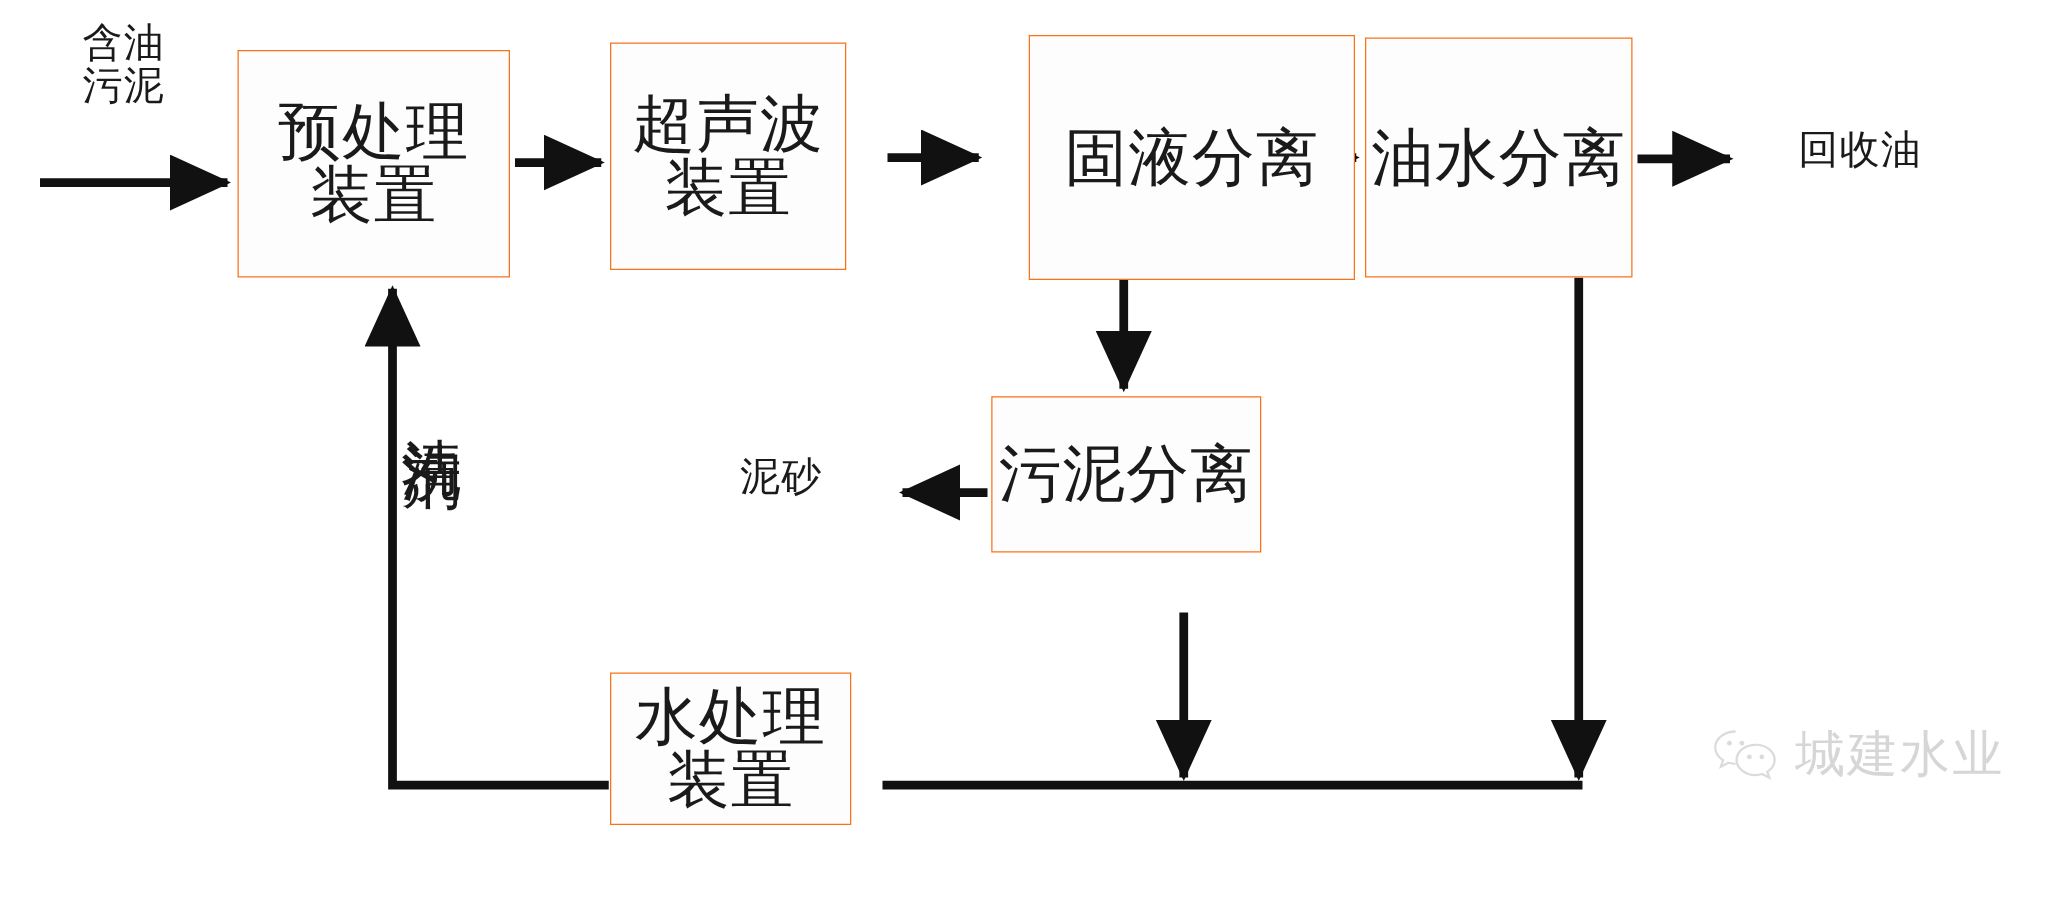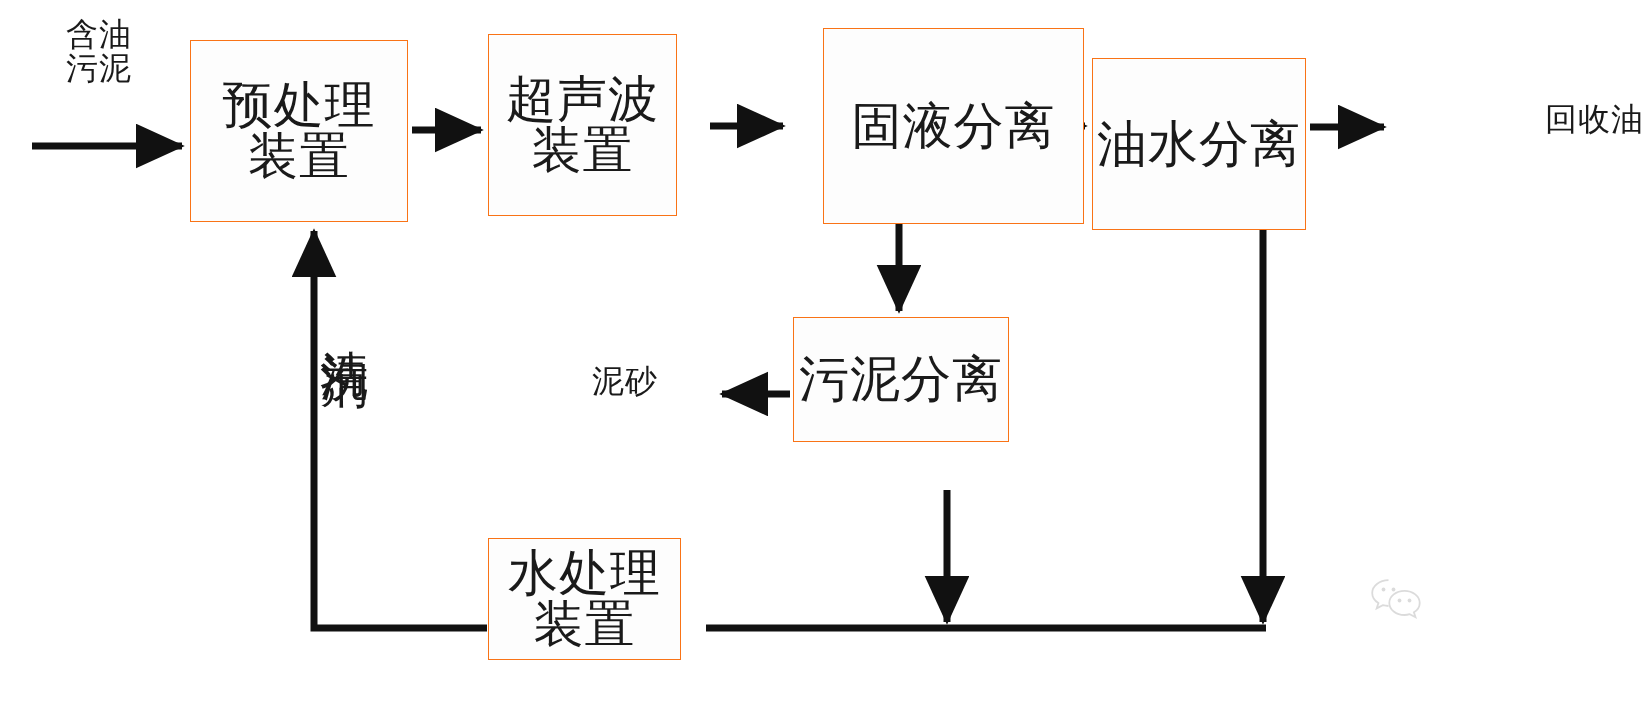--- a/index.html
+++ b/index.html
@@ -110,46 +110,47 @@
   <span class="box-label">预处理
 装置</span>
 </div>
 <div class="flow-box" style="left:488px;top:34px;width:189px;height:182px;">
   <span class="box-label">超声波
 装置</span>
 </div>
 <div class="flow-box" style="left:823px;top:28px;width:261px;height:196px;">
   <span class="box-label">固液分离</span>
 </div>
-<div class="flow-box" style="left:1092px;top:30px;width:214px;height:172px;margin-top:28px;">
+<div class="flow-box" style="left:1092px;top:30px;width:214px;height:192px;">
   <span class="box-label">油水分离</span>
 </div>
 <div class="flow-box" style="left:793px;top:317px;width:216px;height:125px;">
   <span class="box-label">污泥分离</span>
 </div>
 <div class="flow-box" style="left:488px;top:538px;width:193px;height:122px;">
   <span class="box-label">水处理
 装置</span>
 </div>
 
 <div class="free-label" style="left:34px;top:18px;width:130px;">含油
 污泥</div>
-<div class="free-label" style="left:1444px;top:103px;width:200px;text-align:right;">回收油</div>
+<div class="free-label" style="left:1388px;top:103px;width:200px;text-align:center;">回收油</div>
 <div class="free-label" style="left:566px;top:365px;width:118px;">泥砂</div>
 
 <div class="vert-label" style="left:320px;top:312px;">清洗剂</div>
 
 <div class="watermark" style="left:1368px;top:576px;">
   <span>
     <svg width="58" height="46" viewBox="0 0 58 46" xmlns="http://www.w3.org/2000/svg">
       <g fill="none" stroke="#8a8a8a" stroke-width="1.8">
         <path d="M20.5 4.2C11.5 4.2 4.2 9.9 4.2 17c0 4.1 2.4 7.7 6.2 10.1l-1.7 5.3 6.1-3.2c1.8.5 3.7.8 5.7.8"></path>
         <path d="M36.5 14.8c-8.4 0-15.2 5.4-15.2 12.1s6.8 12.1 15.2 12.1c1.8 0 3.6-.3 5.2-.8l5.8 3-1.6-4.9c3.5-2.2 5.8-5.6 5.8-9.4 0-6.7-6.8-12.1-15.2-12.1z"></path>
       </g>
       <g fill="#8a8a8a">
         <circle cx="15.5" cy="13.5" r="1.9"></circle>
         <circle cx="25.5" cy="13.5" r="1.9"></circle>
         <circle cx="31.5" cy="24.5" r="1.9"></circle>
         <circle cx="41.5" cy="24.5" r="1.9"></circle>
       </g>
     </svg>
   </span>
+  <span>城建水业</span>
 </div>
 
 </body></html>

